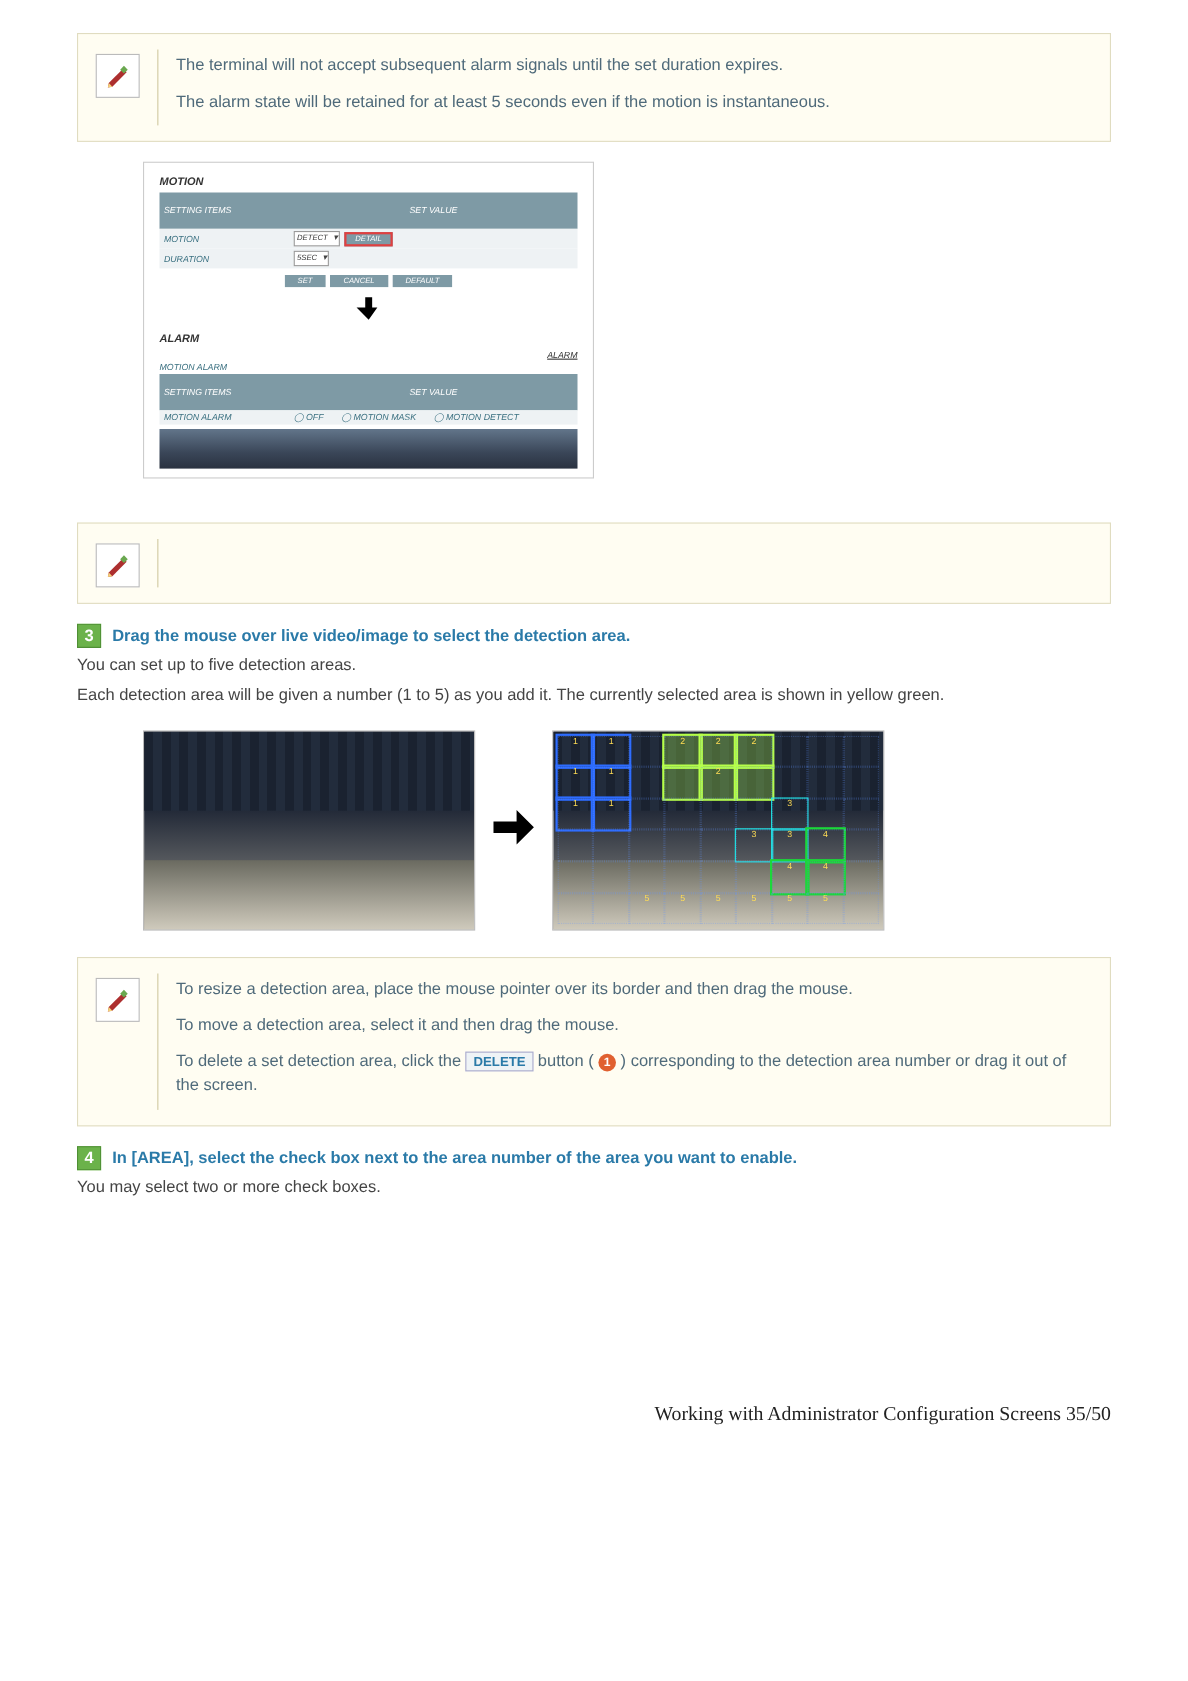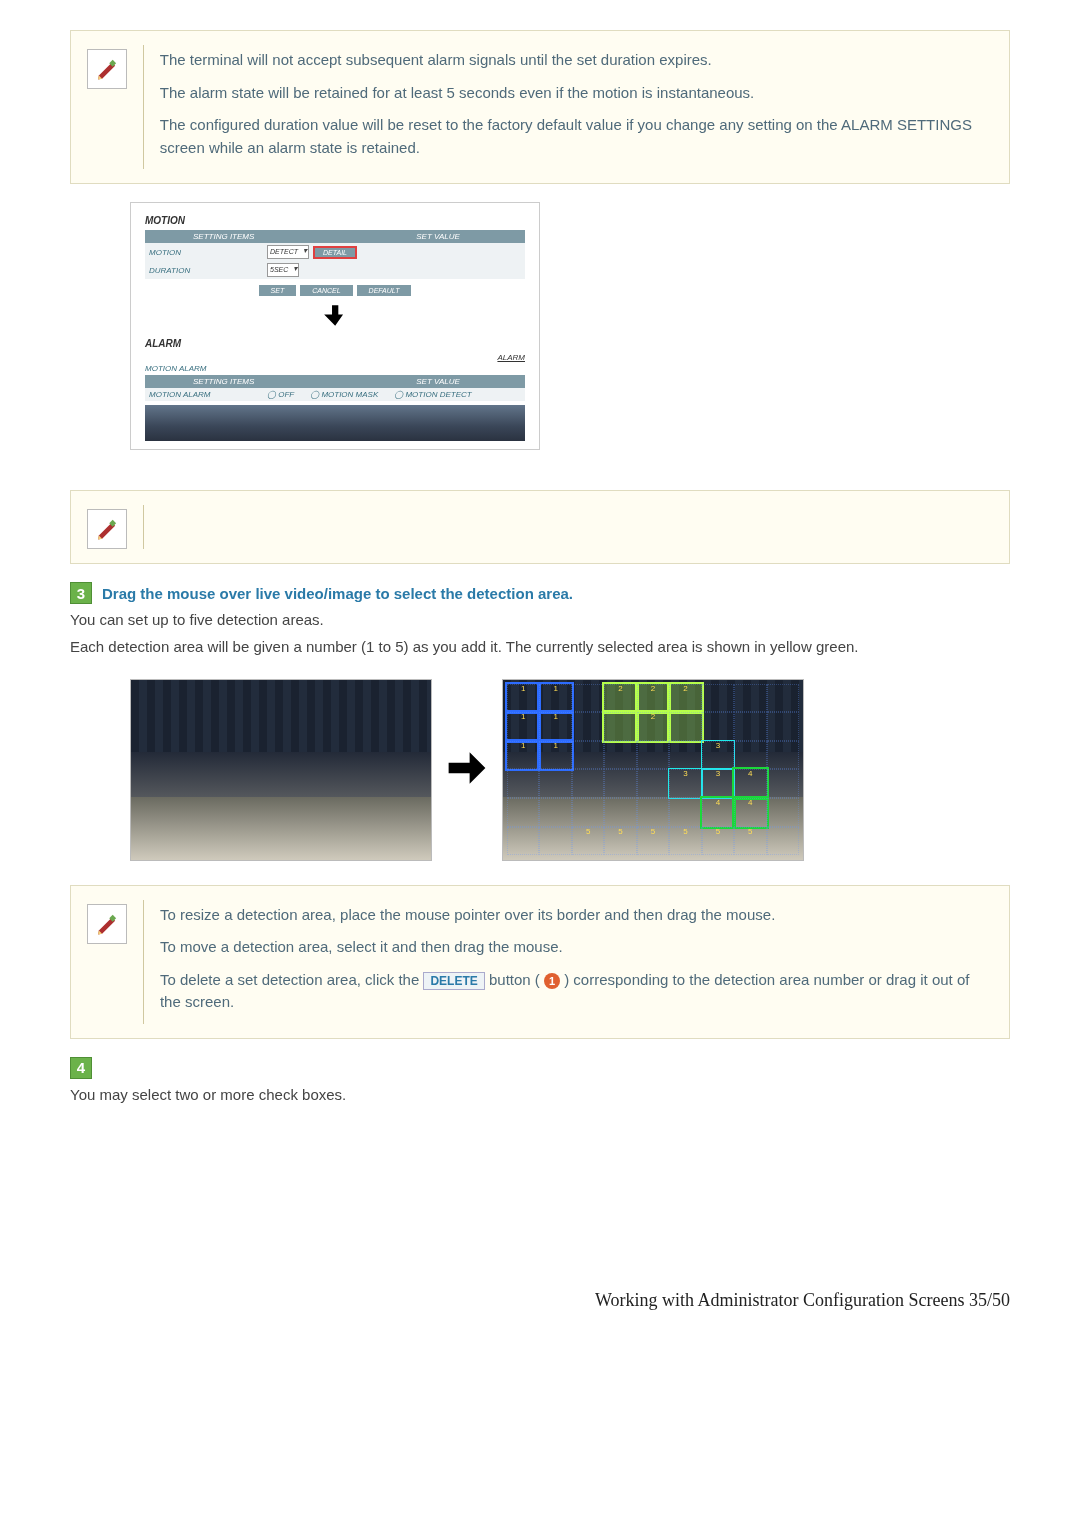--- a/index.html
+++ b/index.html
@@ -64,22 +64,21 @@
     font-size: 10px;
     margin-bottom: 4px;
   }
   .panel-header {
     background: #7e9aa5;
     color: #fff;
     display: flex;
     font-size: 8px;
   }
   .panel-header div {
-    padding: 2px 4px;
-    margin-left: 44px;
+    padding: 12px 4px;
   }
   .panel-row {
     display: flex;
     align-items: center;
     background: #eef2f4;
     padding: 1px 0;
   }
   .panel-label {
     width: 110px;
     color: #3a7080;
@@ -267,21 +266,20 @@
             <polygon points="6,24 22,8 26,12 10,28 5,29" fill="#ad2f2f"></polygon>
             <rect x="20" y="6" width="6" height="6" transform="rotate(45 23 9)" fill="#6aa84f"></rect>
             <polygon points="5,29 6,24 10,28" fill="#f4d27a"></polygon>
           </svg>
       </div>
     </div>
     <div class="note-divider"></div>
     <div class="note-text">
       <p>The terminal will not accept subsequent alarm signals until the set duration expires.</p>
       <p>The alarm state will be retained for at least 5 seconds even if the motion is instantaneous.</p>
-      <p>The configured duration value will be reset to the factory default value if you change any setting on the ALARM SETTINGS screen while an alarm state is retained.</p>
     </div>
   </div>
 
   <div class="panel-mock">
     <div class="panel-title">MOTION</div>
     <div class="panel-header">
       <div style="width:110px">SETTING ITEMS</div>
       <div style="flex:1;text-align:center">SET VALUE</div>
     </div>
     <div class="panel-row">
@@ -436,18 +434,19 @@
         <span class="inline-delete">DELETE</span>
         <span> button ( </span>
         <span class="inline-num-badge">1</span>
         <span> ) corresponding to the detection area number or drag it out of the screen.</span>
       </p>
     </div>
   </div>
 
   <div class="step-line">
     <div class="step-badge">4</div>
+    <div class="step-title">In [AREA], select the check box next to the area number of the area you want to enable.</div>
   </div>
   <p class="body-text">You may select two or more check boxes.</p>
 
 </div>
 
 <div class="footer">Working with Administrator Configuration Screens 35/50</div>
 
 </body></html>

